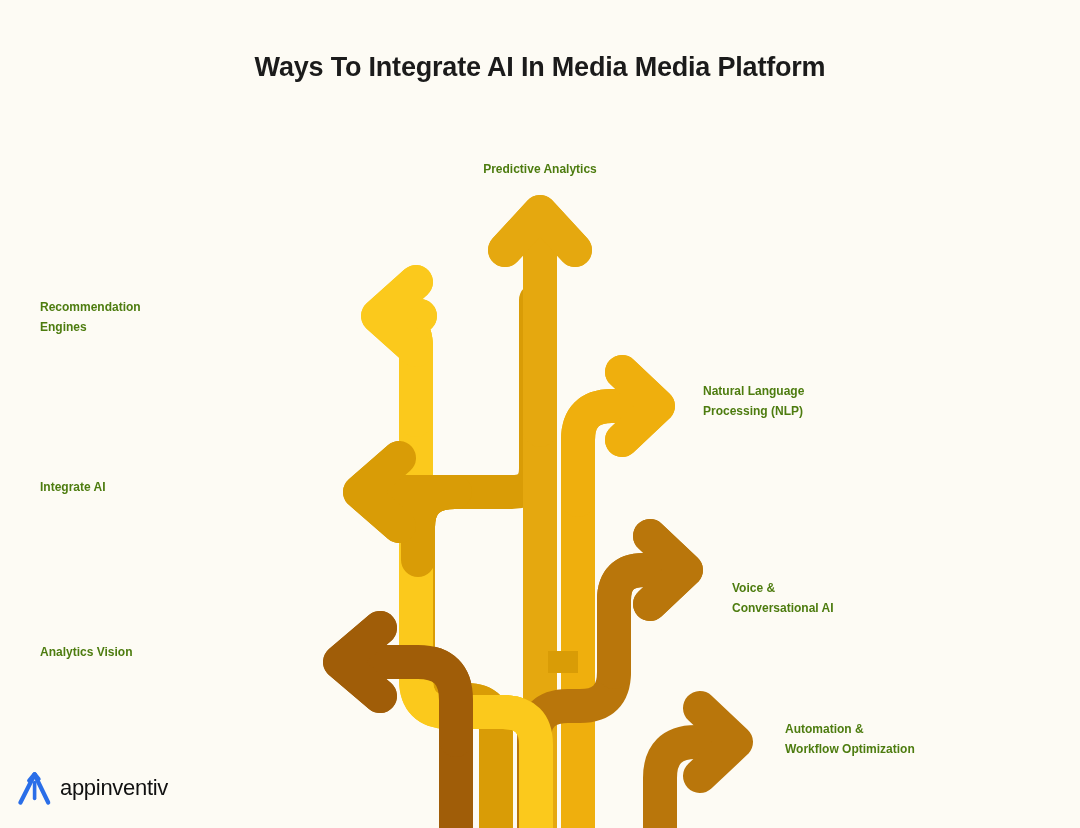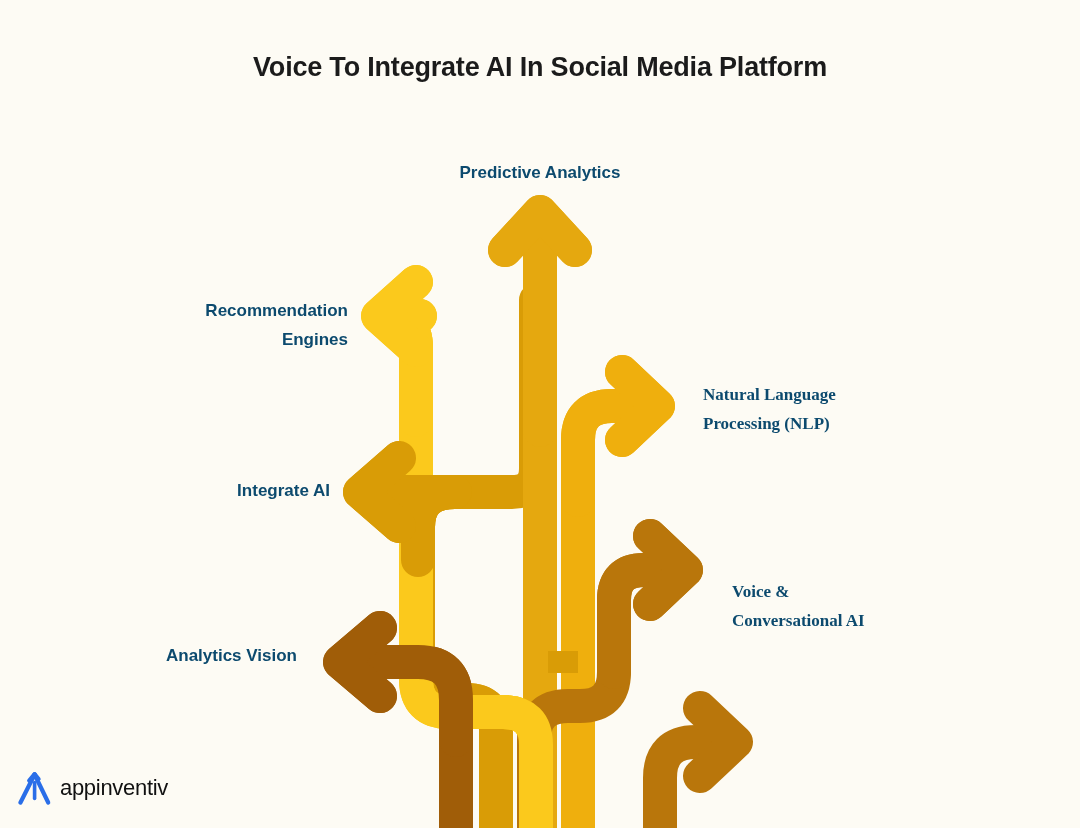--- a/index.html
+++ b/index.html
@@ -36,28 +36,28 @@
     width: 1080px;
     text-align: center;
     font-size: 27px;
     font-weight: bold;
     color: #1b1b1b;
     letter-spacing: -0.2px;
   }
 
   .node-label {
     position: absolute;
-    font-size: 17px;
+    font-size: 12px;
     font-weight: bold;
-    color: #0c4a6e;
+    color: #4d7c0f;
     line-height: 1.68;
     white-space: pre-line;
   }
-  .lbl-right { text-align: left; font-family: Liberation Serif, serif; }
-  .lbl-left  { text-align: right; }
+  .lbl-right { text-align: left; }
+  .lbl-left  { }
   .lbl-center{ text-align: center; }
 
   
   #label-predictive-analytics { left: 340px; top: 159px; width: 400px; }
   #label-recommendation-engines { left: 40px; top: 297px; width: 308px; }
   #label-natural-language-processing { left: 703px; top: 381px; width: 330px; }
   #label-generative-ai { left: 40px; top: 477px; width: 290px; }
   #label-voice-conversational-ai { left: 732px; top: 547px; width: 320px; margin-top: 31px; }
   #label-computer-vision { left: 40px; top: 642px; width: 257px; }
   #label-automation-workflow { left: 785px; top: 719px; width: 290px; }
@@ -156,37 +156,39 @@
 
       <path d="M 540 430 L 540 222" fill="none" stroke="#E5A80F" stroke-width="34" stroke-linecap="round"></path>
       <path d="M 505 250 L 540 212 L 575 250" fill="none" stroke="#E5A80F" stroke-width="34" stroke-linecap="round" stroke-linejoin="round"></path>
 
       <path d="M 578 500 L 578 440 Q 578 406 612 406 L 640 406" fill="none" stroke="#EFAF0D" stroke-width="34" stroke-linecap="round" stroke-linejoin="round"></path>
       <path d="M 622 372 L 658 406 L 622 440" fill="none" stroke="#EFAF0D" stroke-width="34" stroke-linecap="round" stroke-linejoin="round"></path>
     </g>
 
   </svg>
 
-  <div class="page-title">Voice To Integrate AI In Social Media Platform</div>
+  <div class="page-title">Ways To Integrate AI In Media Media Platform</div>
 
   <div class="node-label lbl-center" id="label-predictive-analytics">Predictive Analytics</div>
 
   <div class="node-label lbl-left" id="label-recommendation-engines">Recommendation
 Engines</div>
 
   <div class="node-label lbl-right" id="label-natural-language-processing">Natural Language
 Processing (NLP)</div>
 
   <div class="node-label lbl-left" id="label-generative-ai">Integrate AI</div>
 
   <div class="node-label lbl-right" id="label-voice-conversational-ai">Voice &amp;
 Conversational AI</div>
 
   <div class="node-label lbl-left" id="label-computer-vision">Analytics Vision</div>
 
+  <div class="node-label lbl-right" id="label-automation-workflow">Automation &amp;
+Workflow Optimization</div>
 
   <div class="logo">
     <svg class="logo-mark" width="34" height="36" viewBox="0 0 34 36">
       <path d="M16.6 4.5 L2.5 32.5" fill="none" stroke="#2A6EE8" stroke-width="4.2" stroke-linecap="round"></path>
       <path d="M16.6 4.5 L30.2 32.5" fill="none" stroke="#2A6EE8" stroke-width="4.2" stroke-linecap="round"></path>
       <path d="M16.6 12.5 L16.6 28.5" fill="none" stroke="#2A6EE8" stroke-width="3.6" stroke-linecap="round"></path>
       <path d="M11.2 10.6 L16.6 4.2 L20.6 9.0" fill="none" stroke="#2A6EE8" stroke-width="4.2" stroke-linecap="round" stroke-linejoin="round"></path>
     </svg>
     <span class="logo-text">appinventiv</span>
   </div>

